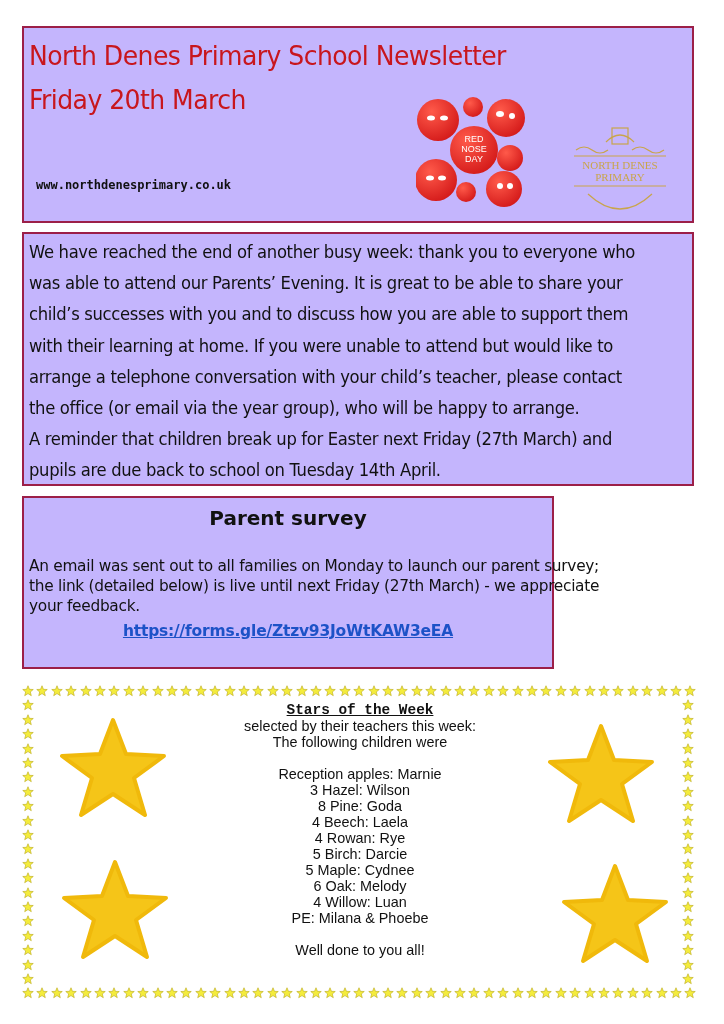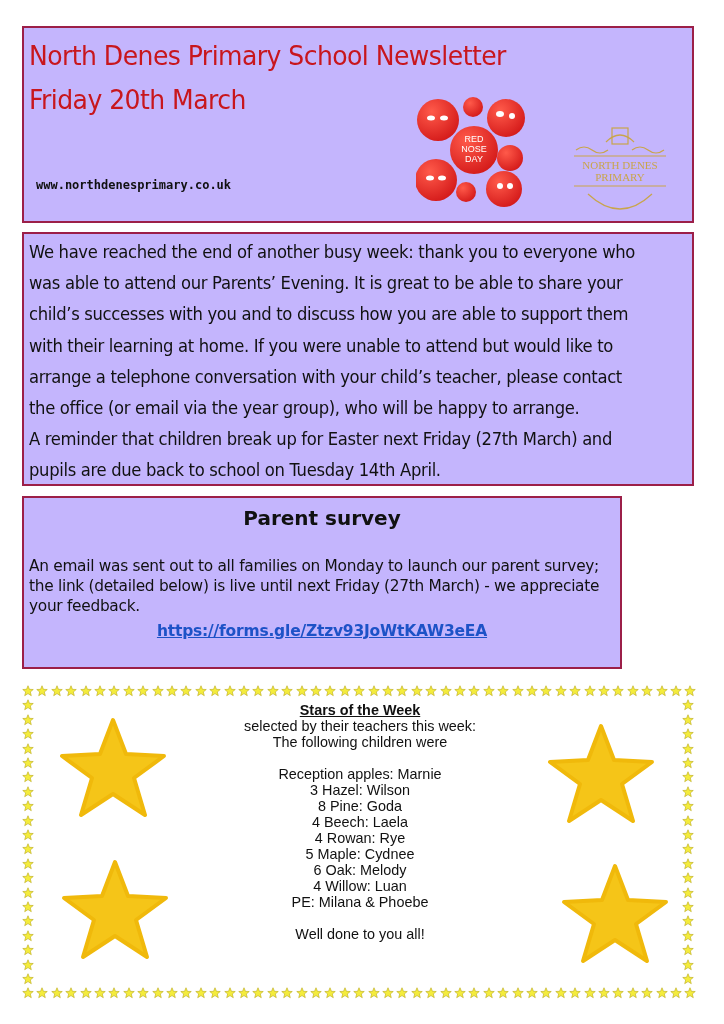--- a/index.html
+++ b/index.html
@@ -1,20 +1,20 @@
 <!DOCTYPE html>
 <html><head>
   <meta charset="utf-8">
   <style>
     html, body { margin: 0; padding: 0; background: #ffffff; }
     body { width: 724px; height: 1024px; position: relative; overflow: hidden; font-family: "Liberation Sans", sans-serif; color: #111; }
     .box { position: absolute; border: 2px solid #9c1f48; box-sizing: border-box; background: #c4b5fd; }
     #header-box { left: 22px; top: 26px; width: 672px; height: 197px; }
     #intro-box { left: 22px; top: 232px; width: 672px; height: 254px; }
-    #survey-box { left: 22px; top: 496px; width: 600px; height: 173px; }
+    #survey-box { left: 22px; top: 496px; width: 532px; height: 173px; }
 
     .title { position: absolute; left: 5px; color: #c8161d; font-family: "DejaVu Sans", sans-serif; font-size: 27px; letter-spacing: -0.6px; white-space: nowrap; transform: scaleX(0.93); transform-origin: left; }
     #title-line1 { top: 12px; }
     #title-line2 { top: 56px; }
     #website { position: absolute; left: 12px; top: 150px; font-family: "DejaVu Sans Mono", monospace; font-size: 12px; font-weight: bold; color: #111; }
 
     #rnd-img { position: absolute; left: 392px; top: 66px; width: 116px; width: 116px; height: 114px; }
     #school-logo { position: absolute; left: 544px; top: 86px; width: 104px; height: 100px; }
 
     .intro-text { position: absolute; left: 5px; top: 3px; width: 660px; font-family: "DejaVu Sans", sans-serif; font-size: 17.2px; line-height: 31.2px; color: #111; letter-spacing: -0.35px; transform: scaleX(0.955); transform-origin: left top; }
@@ -28,21 +28,21 @@
     #stars-frame { position: absolute; left: 18px; top: 680px; width: 684px; height: 320px; }
     .border-star { position: absolute; width: 12px; height: 12px; }
 
     .big-star { position: absolute; width: 110px; height: 104px; }
     #star-tl { left: 58px; top: 716px; }
     #star-tr { left: 546px; top: 722px; }
     #star-bl { left: 60px; top: 858px; }
     #star-br { left: 560px; top: 862px; }
 
     #stars-content { position: absolute; left: 210px; width: 300px; top: 702px; text-align: center; font-family: "Liberation Sans", sans-serif; font-size: 14.4px; line-height: 16px; color: #111; }
-    #stars-title { font-weight: bold; text-decoration: underline; }
+    #stars-title { font-weight: bold; text-decoration: underline; font-family: Liberation Mono, monospace; }
     #stars-content .gap { height: 16px; }
   </style>
 </head>
 <body>
 
 <div class="box" id="header-box">
   <div class="title" id="title-line1">North Denes Primary School Newsletter</div>
   <div class="title" id="title-line2">Friday 20th March</div>
   <div id="website">www.northdenesprimary.co.uk</div>
 
@@ -536,19 +536,20 @@
 <div id="stars-content">
   <div id="stars-title">Stars of the Week</div>
   <div>selected by their teachers this week:</div>
   <div>The following children were</div>
   <div class="gap"></div>
   <div>Reception apples: Marnie</div>
   <div>3 Hazel: Wilson</div>
   <div>8 Pine: Goda</div>
   <div>4 Beech: Laela</div>
   <div>4 Rowan: Rye</div>
+  <div>5 Birch: Darcie</div>
   <div>5 Maple: Cydnee</div>
   <div>6 Oak: Melody</div>
   <div>4 Willow: Luan</div>
   <div>PE: Milana &amp; Phoebe</div>
   <div class="gap"></div>
   <div>Well done to you all!</div>
 </div>
 
 </body></html>

